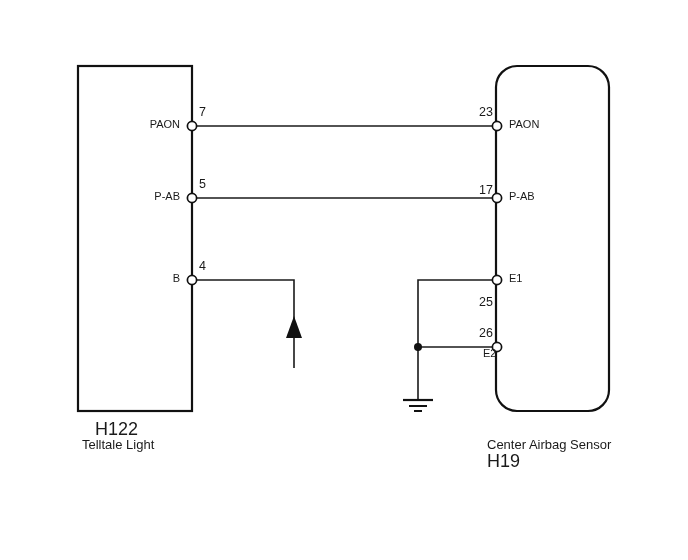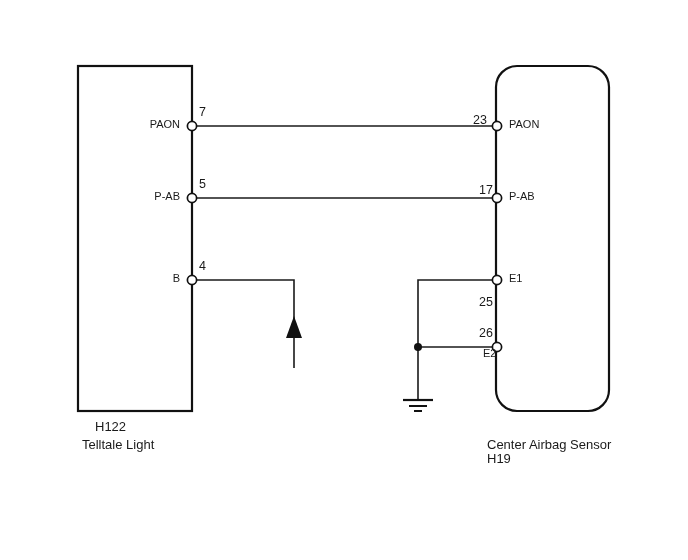--- a/index.html
+++ b/index.html
@@ -62,21 +62,21 @@
   .pin-num {
     font-size: 12.5px;
   }
   .signal-name {
     font-size: 11px;
   }
   .signal-left {
     text-align: right;
   }
   .conn-id {
-    font-size: 13px;
+    font-size: 18px;
   }
   .conn-desc {
     font-size: 13px;
   }
   .src-note {
     font-size: 13px;
   }
 </style>
 </head>
 <body>
@@ -121,21 +121,21 @@
 
   <div class="lbl signal-name signal-left" style="left:80px; top:119px; width:100px;">PAON</div>
   <div class="lbl pin-num" style="left:199px; top:106px;">7</div>
 
   <div class="lbl signal-name signal-left" style="left:80px; top:191px; width:100px;">P-AB</div>
   <div class="lbl pin-num" style="left:199px; top:178px;">5</div>
 
   <div class="lbl signal-name signal-left" style="left:80px; top:273px; width:100px;">B</div>
   <div class="lbl pin-num" style="left:199px; top:260px;">4</div>
 
-  <div class="lbl pin-num" style="left:473px; top:114px; width:20px; text-align:left;">23</div>
+  <div class="lbl pin-num" style="left:473px; top:106px; width:20px; text-align:right;">23</div>
   <div class="lbl signal-name" style="left:509px; top:119px;">PAON</div>
 
   <div class="lbl pin-num" style="left:473px; top:184px; width:20px; text-align:right;">17</div>
   <div class="lbl signal-name" style="left:509px; top:191px;">P-AB</div>
 
   <div class="lbl pin-num" style="left:473px; top:260px; width:20px; text-align:right;margin-top:36px;">25</div>
   <div class="lbl signal-name" style="left:509px; top:273px;">E1</div>
 
   <div class="lbl pin-num" style="left:473px; top:327px; width:20px; text-align:right;">26</div>
   <div class="lbl signal-name" style="left:483px; top:340px;margin-top:8px;">E2</div>

